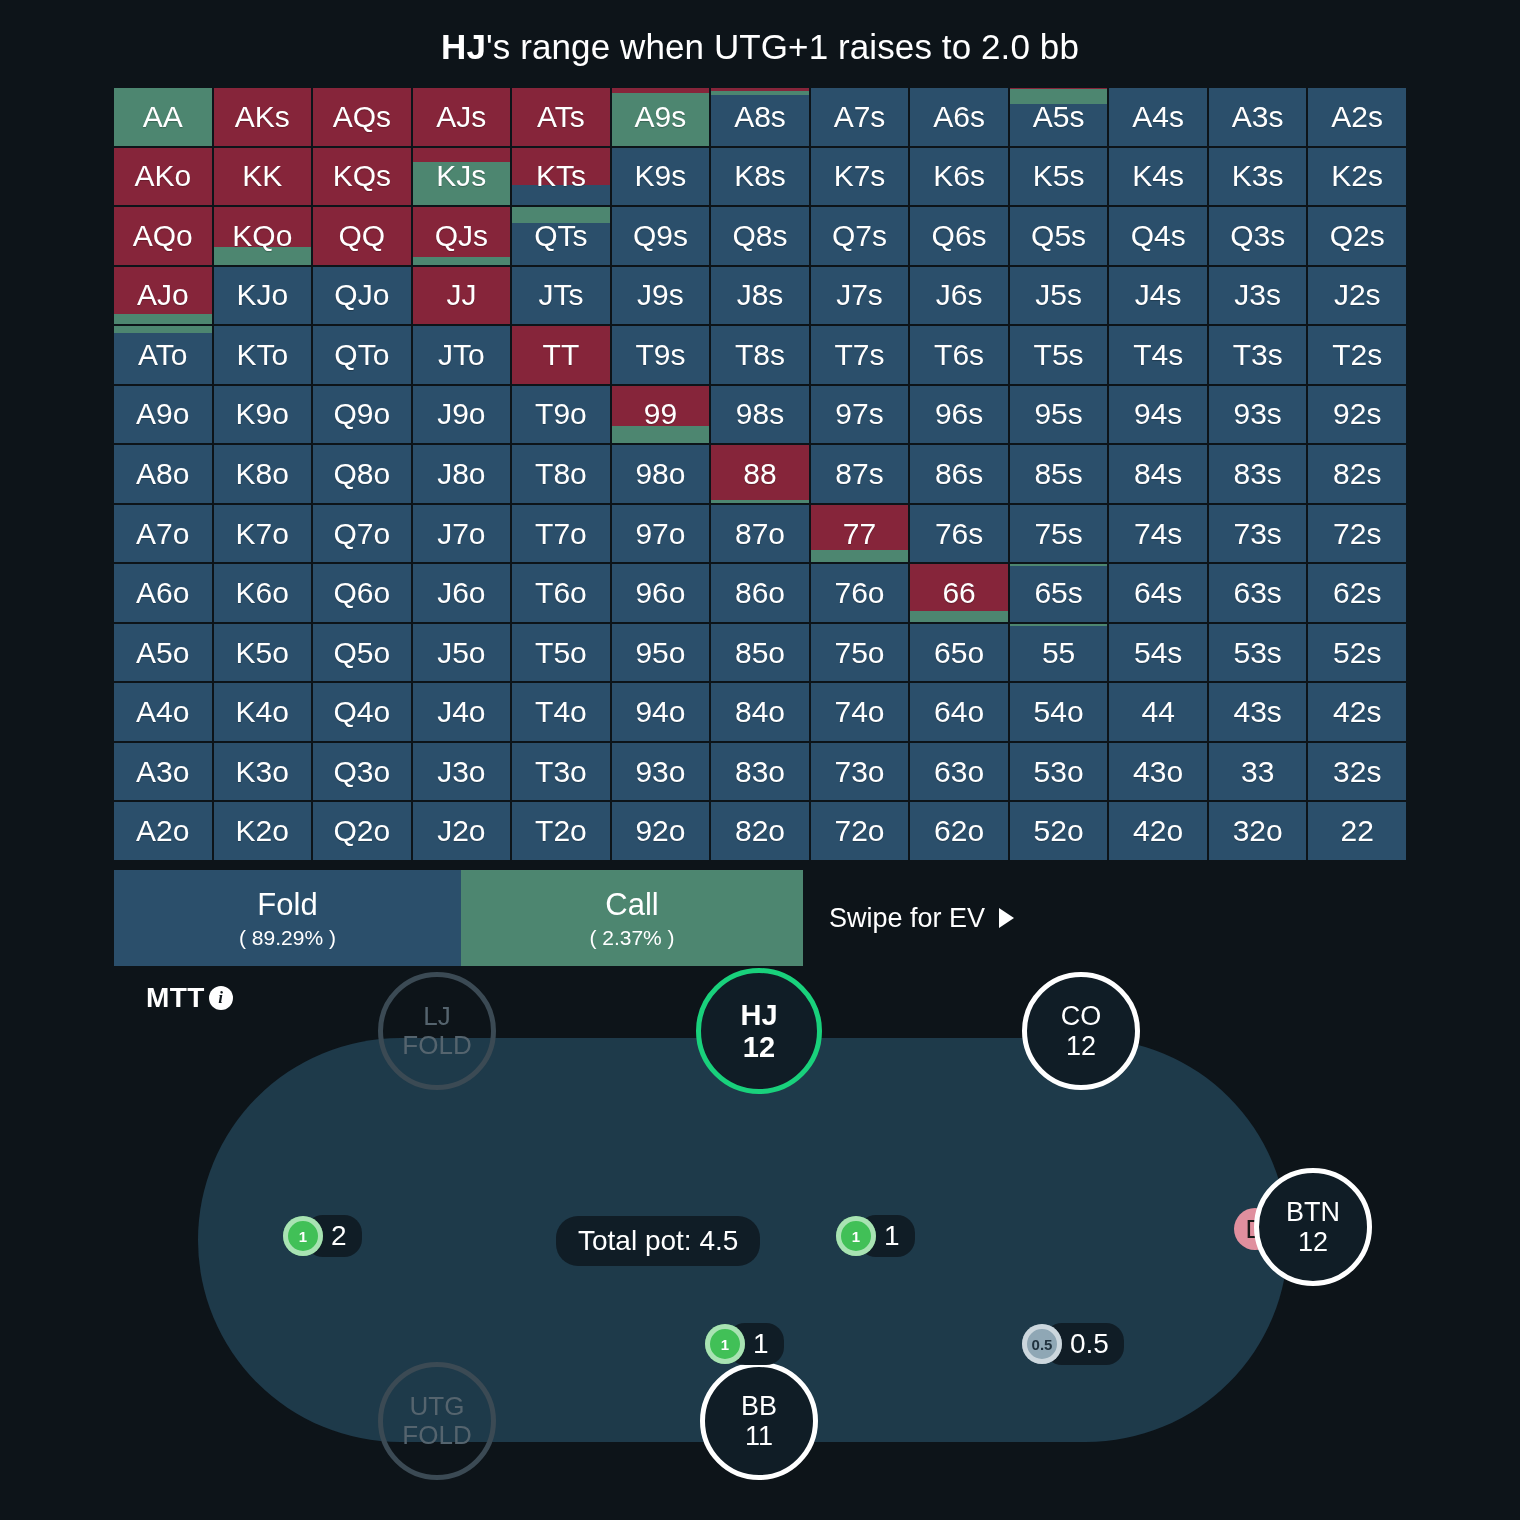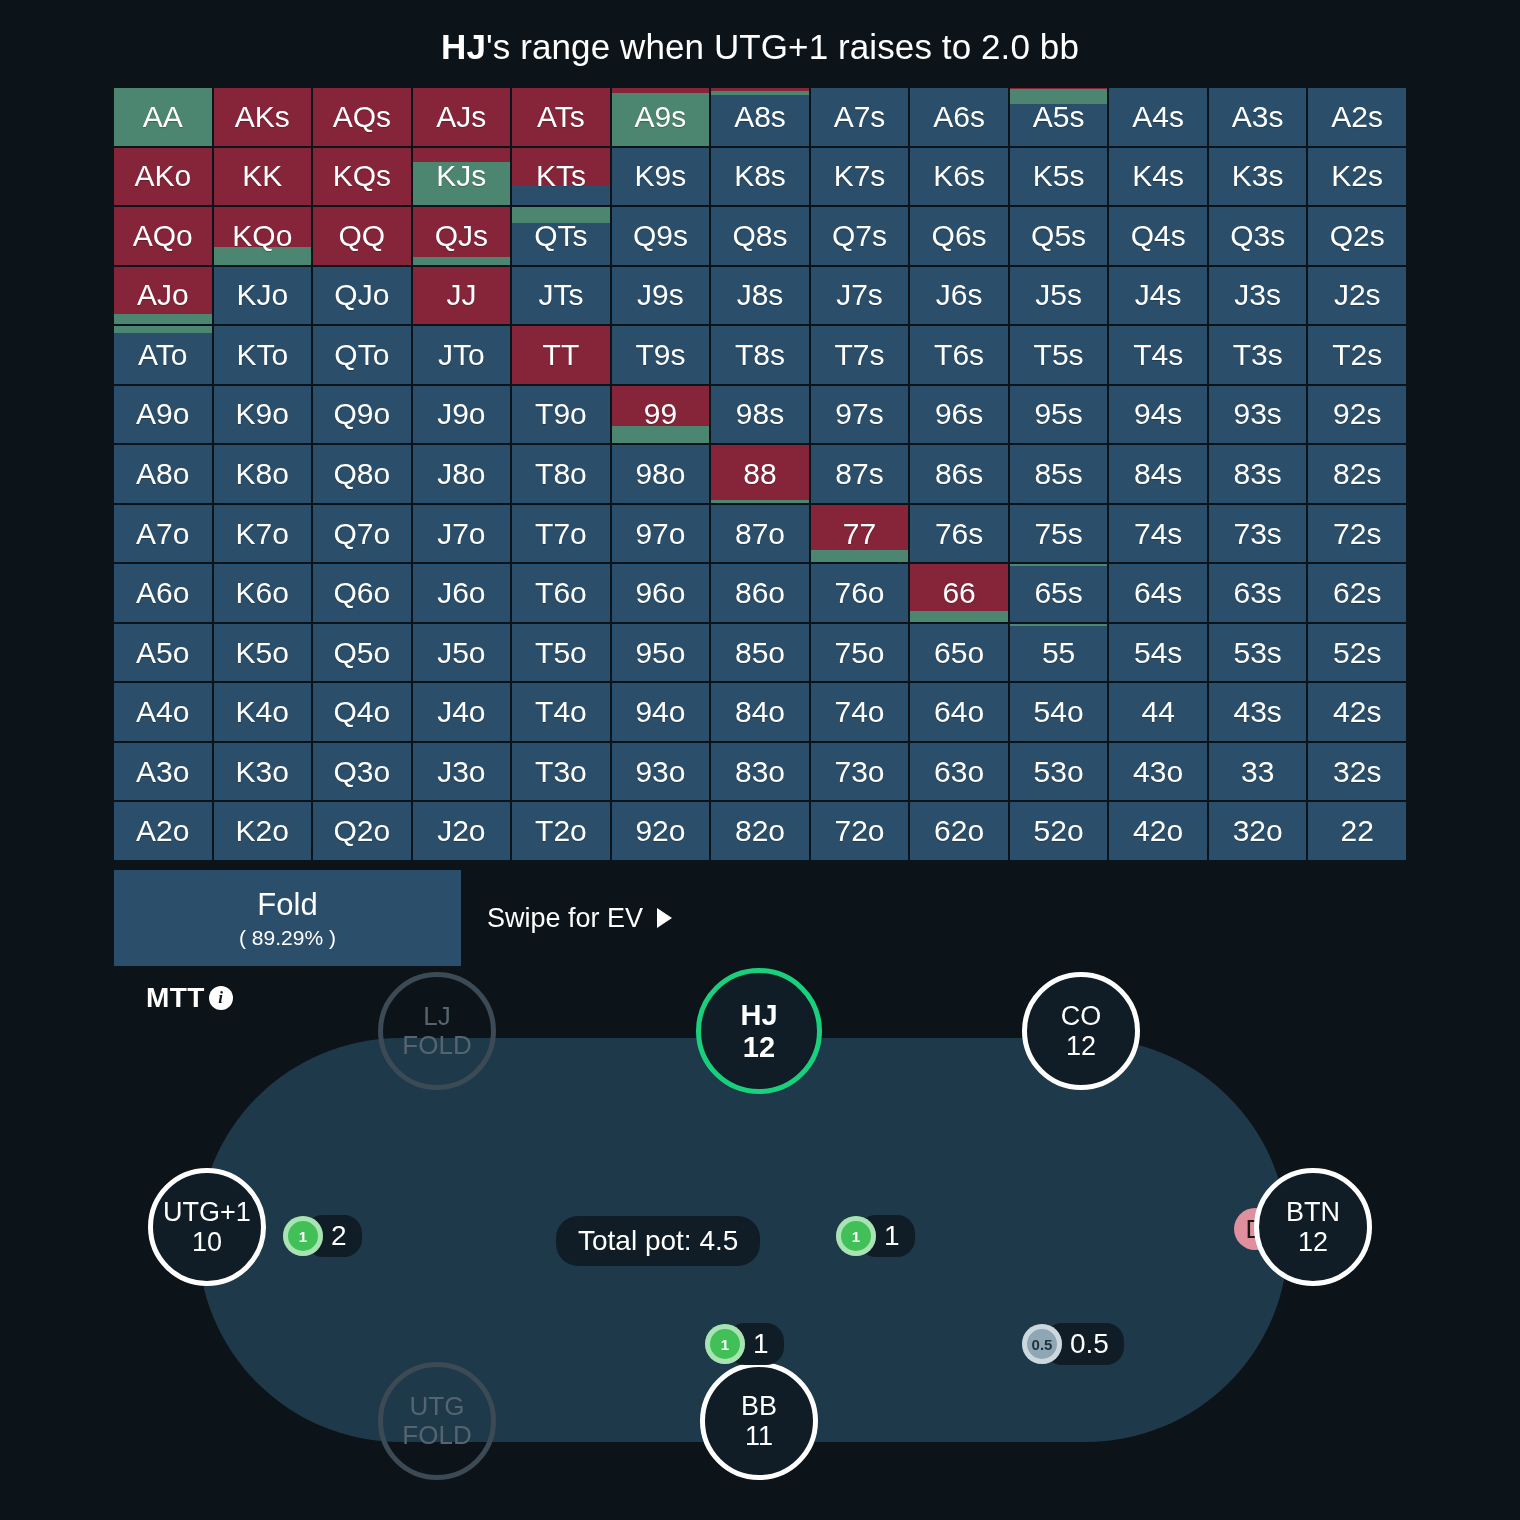--- a/index.html
+++ b/index.html
@@ -894,20 +894,24 @@
           <span class="lbl">22</span>
         </div>
       </div>
   </div>
 
   <div class="actions">
     <div class="action act-fold">
       <div class="an">Fold</div>
       <div class="ap">( 89.29% )</div>
     </div>
+    <div class="action act-call">
+      <div class="an">Call</div>
+      <div class="ap">( 2.37% )</div>
+    </div>
     <div class="swipe">
       <span>Swipe for EV</span>
       <span class="tri"></span>
     </div>
   </div>
 
   <div class="table-area">
 
     <div class="mtt">
       <span>MTT</span>
@@ -941,24 +945,20 @@
     <div class="seat" style="left:700px; top:394px;">
       <div class="pos">BB</div>
       <div class="stk">11</div>
     </div>
 
     <div class="seat folded" style="left:378px; top:394px;">
       <div class="pos">UTG</div>
       <div class="stk">FOLD</div>
     </div>
 
-    <div class="seat" style="left:148px; top:200px;">
-      <div class="pos">UTG+1</div>
-      <div class="stk">10</div>
-    </div>
 
     <div class="chipgrp" style="left:283px; top:247px;">
       <div class="chip">
           <span>1</span>
         </div>
       <div class="chipamt">2</div>
     </div>
 
     <div class="chipgrp" style="left:836px; top:247px;">
       <div class="chip">

